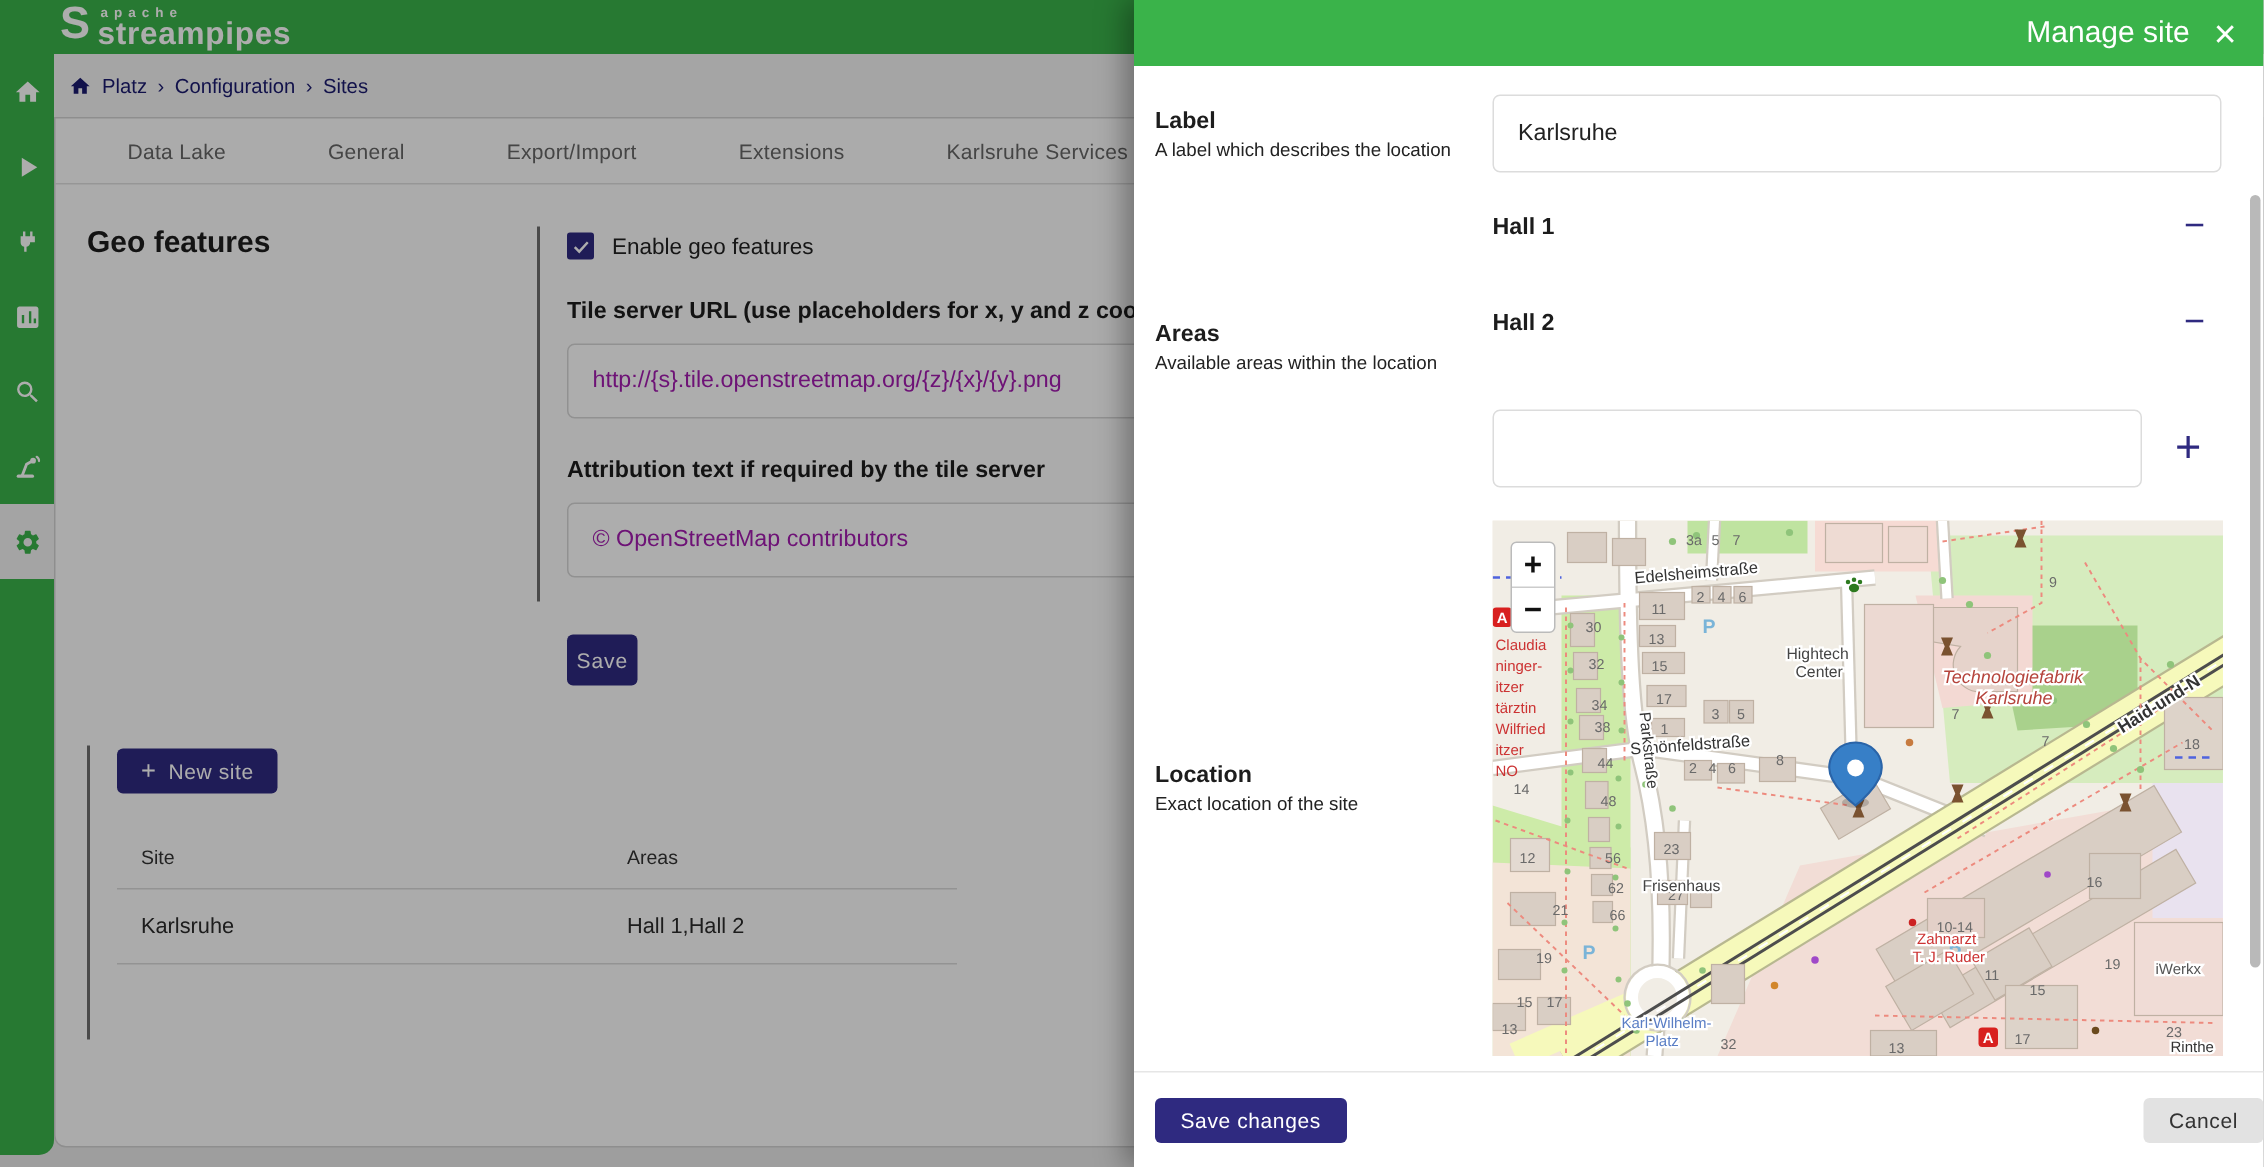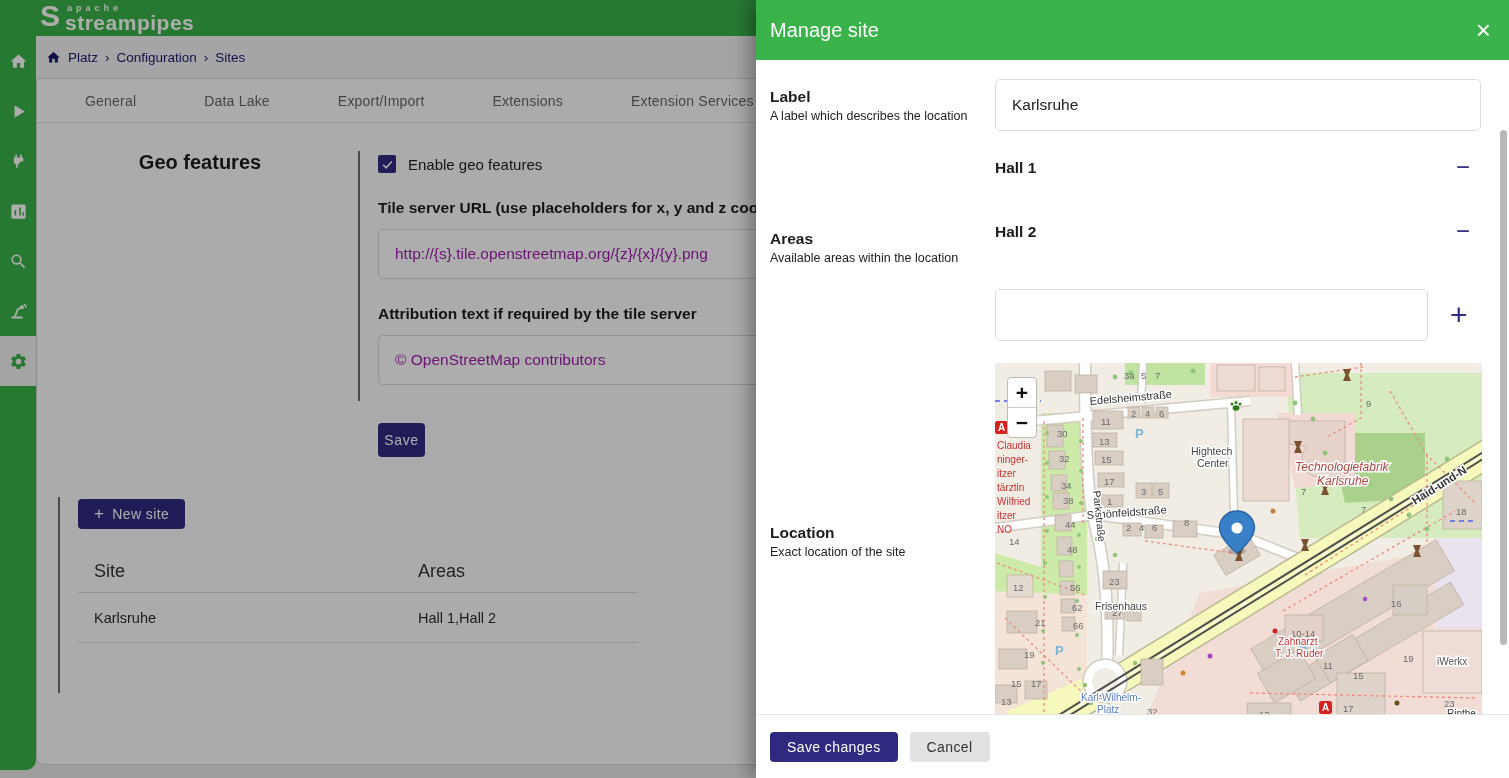--- a/index.html
+++ b/index.html
@@ -25,50 +25,50 @@
   .content { position:absolute; left:36px; top:36px; right:0; bottom:0; background:#e9e9e9; z-index:0; }
   .breadcrumb-bar { height:42px; background:#f3f3f3; display:flex; align-items:center; padding-left:10px; gap:7px; color:#1a1a6e; font-size:13.5px; font-weight:500; }
   .breadcrumb-bar svg { width:15px; height:15px; fill:#1a1a6e; }
   .crumb { cursor:pointer; }
   .card { background:#fdfdfd; border:1px solid #d2d2d2; height:687px; margin-right:0; border-bottom-left-radius:8px; }
   .tabs { height:44px; display:flex; align-items:center; border-bottom:1px solid #dedede; padding-left:14px; }
   .tab { padding:0 34px; font-size:14px; color:#666; letter-spacing:0.2px; height:44px; display:flex; align-items:center; cursor:pointer; }
 
   .section { display:flex; padding-left:21px; margin-top:28px; }
   .section-left { width:300px; flex:none; padding-right:16px; }
-  .section-left h2 { font-size:20px; font-weight:bold; color:#1d1d1d; margin-bottom:6px;text-align:center; }
+  .section-left h2 { font-size:20px; font-weight:bold; color:#1d1d1d; margin-bottom:6px; }
   .section-left p { font-size:14.5px; color:#2a2a2a; line-height:1.32; }
   .section-divider { width:2px; background:#6e6e6e; flex:none; margin-right:18px; }
   .section-right { flex:1; min-width:0; }
 
   .check-row { display:flex; align-items:center; gap:12px; margin-top:4px; }
   .checkbox { width:18px; height:18px; background:#2f2a80; border-radius:2px; display:flex; align-items:center; justify-content:center; cursor:pointer; }
   .checkbox svg { width:13px; height:13px; fill:none; stroke:#fff; stroke-width:3; }
   .check-label { font-size:15px; color:#222; }
 
   .field-label { font-size:15.5px; font-weight:bold; color:#1d1d1d; margin:26px 0 12px 0; white-space:nowrap; }
   .outline-input { width:560px; height:50px; border:1px solid #d6d6d6; border-radius:5px; background:#fff; padding:0 16px; font-size:15.5px; color:#a21caf; font-family:"Liberation Sans",sans-serif; }
 
   .btn { border:none; border-radius:4px; cursor:pointer; font-family:"Liberation Sans",sans-serif; }
   .btn-navy { background:#2f2a80; color:#fff; }
   .save-btn { height:34px; width:47px; font-size:14px; letter-spacing:0.6px; margin-top:38px; }
   .newsite-btn { height:30px; padding:0 16px; font-size:14px; letter-spacing:0.4px; display:flex; align-items:center; gap:8px; margin-top:2px; }
 
   .sites-table { width:560px; margin-top:22px; font-size:14.5px; color:#2b2b2b; }
-  .t-head { display:flex; height:42px; align-items:center; border-bottom:1px solid #d9d9d9; color:#333; font-size:18px; }
+  .t-head { display:flex; height:42px; align-items:center; border-bottom:1px solid #d9d9d9; color:#333; font-size:13px; }
   .t-row { display:flex; height:50px; align-items:center; border-bottom:1px solid #d9d9d9; }
   .t-col-site { width:340px; padding-left:16px; }
   .t-col-areas { flex:1; white-space:nowrap; }
 
   
   .backdrop { position:absolute; inset:0; background:rgba(0,0,0,0.32); z-index:50; }
 
   
   .dialog { position:absolute; left:756px; top:0; width:753px; height:778px; background:#fff; z-index:100; box-shadow:-6px 0 18px rgba(0,0,0,0.35); }
-  .dialog-header { height:60px; background:#3ab34a; display:flex; align-items:center; justify-content:space-between; padding:0 18px 0 14px;gap:16px; }
+  .dialog-header { height:44px; background:#3ab34a; display:flex; align-items:center; justify-content:flex-end; padding:0 18px 0 14px;gap:16px; }
   .dialog-title { color:#fff; font-size:20px; font-weight:500; }
   .dialog-close { color:#fff; font-size:26px; line-height:1; cursor:pointer; font-weight:400; }
   .dialog-body { padding:19px 14px 0 14px; }
   .d-row { display:flex;align-items:center; }
   .d-label { width:225px; flex:none; }
   .d-label h3 { font-size:15.5px; font-weight:bold; color:#1d1d1d; }
   .d-label p { font-size:12.5px; color:#222; margin-top:3px; }
   .d-field { flex:1; min-width:0; }
   .dlg-input { width:486px; height:52px; border:1px solid #dcdcdc; border-radius:5px; padding:0 16px; font-size:15.5px; color:#222; font-family:"Liberation Sans",sans-serif; }
   .area-row { width:487px; height:64px; display:flex; align-items:flex-start; justify-content:space-between; padding-right:12px; }
@@ -78,21 +78,21 @@
   .newarea-wrap { display:flex; align-items:center; margin-top:8px; }
   .newarea-input { width:433px; height:52px; border:1px solid #dcdcdc; border-radius:5px; padding:0 16px; font-size:15.5px; font-family:"Liberation Sans",sans-serif; }
   .plus-btn { font-size:30px; line-height:1; margin-left:22px; }
   .gap22 { height:22px; }
 
   .map-box { position:relative; width:487px; height:357px; overflow:hidden; background:#f1ede5; }
   .zoom-ctrl { position:absolute; left:12px; top:14px; width:30px; height:61px; background:#fff; border:1px solid #bbb; border-radius:4px; z-index:5; display:flex; flex-direction:column; }
   .zoom-btn { flex:1; display:flex; align-items:center; justify-content:center; font-size:21px; font-weight:bold; color:#111; cursor:pointer; }
   .zoom-btn:first-child { border-bottom:1px solid #ccc; }
 
-  .dialog-footer { position:absolute; left:0; right:0; bottom:0; height:64px; border-top:1px solid #e6e6e6; background:#fff; display:flex; align-items:center; padding-left:14px; gap:12px; }
+  .dialog-footer { position:absolute; left:0; right:0; bottom:0; height:64px; border-top:1px solid #e6e6e6; background:#fff; display:flex; align-items:center; padding-left:14px; gap:12px;justify-content:space-between; }
   .savechanges-btn { height:30px; padding:0 17px; font-size:14px; letter-spacing:0.4px; }
   .cancel-btn { height:30px; padding:0 17px; font-size:14px; letter-spacing:0.4px; background:#e2e2e2; color:#333; }
   .dlg-scrollthumb { position:absolute; right:2px; top:130px; width:7px; height:515px; background:#b9b9b9; border-radius:4px; z-index:120; }
 
   .map-label { font-family:"Liberation Sans",sans-serif; }
 </style>
 </head>
 <body>
 
 <div class="app-header">
@@ -153,25 +153,25 @@
       </svg>
     <span class="crumb">Platz</span>
     <span>›</span>
     <span class="crumb">Configuration</span>
     <span>›</span>
     <span class="crumb">Sites</span>
   </div>
 
   <div class="card">
     <div class="tabs">
+      <div class="tab">Data Lake</div>
       <div class="tab">General</div>
-      <div class="tab">Data Lake</div>
       <div class="tab">Export/Import</div>
       <div class="tab">Extensions</div>
-      <div class="tab">Extension Services</div>
+      <div class="tab">Karlsruhe Services</div>
     </div>
 
     <div class="section">
       <div class="section-left">
         <h2>Geo features</h2>
       </div>
       <div class="section-divider" style="height:250px;"></div>
       <div class="section-right">
         <div class="check-row">
           <span class="checkbox">

